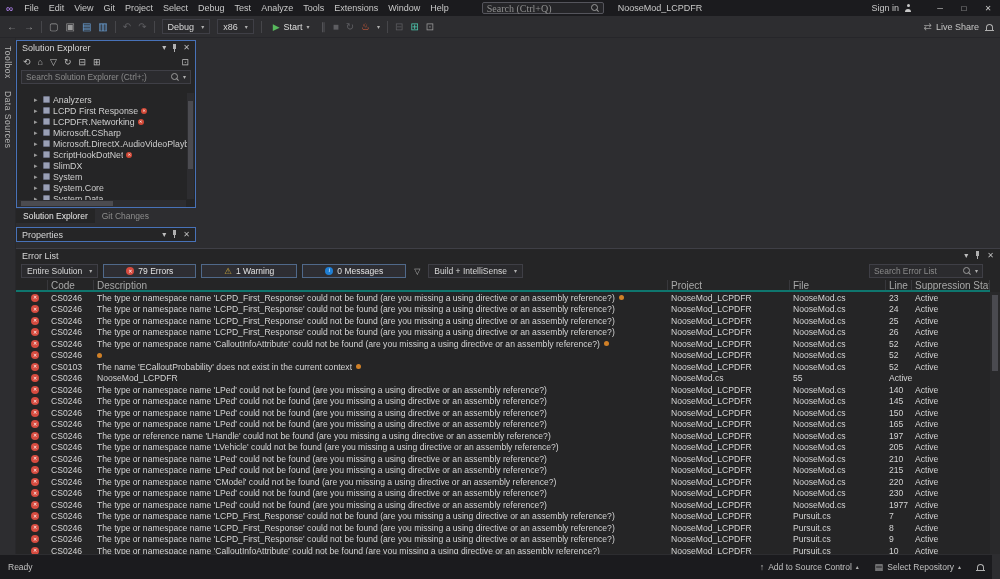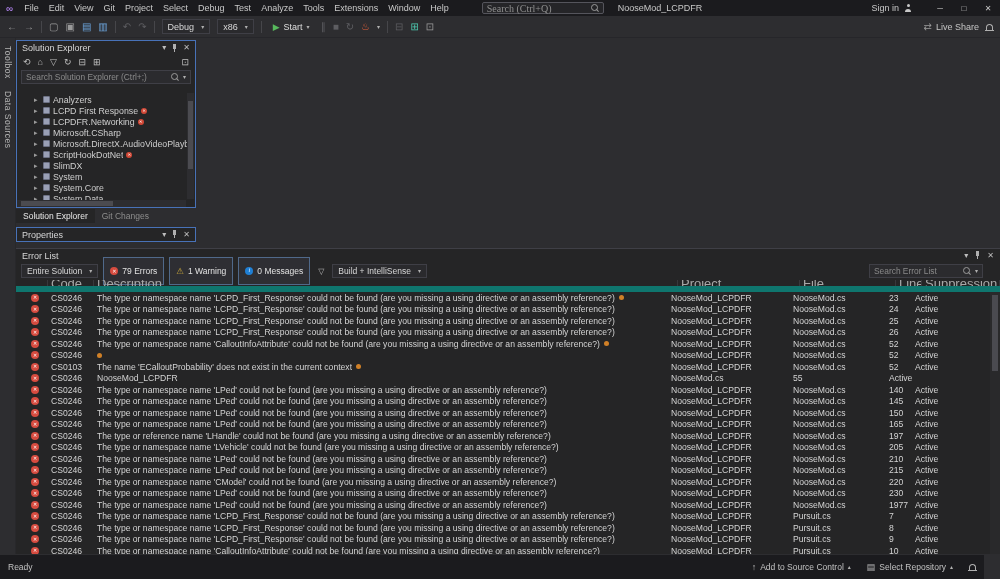--- a/index.html
+++ b/index.html
@@ -66,29 +66,29 @@
   .se-tab.inactive{color:#8d8d8d}
 
   .props-head{position:absolute;left:16px;top:227px;width:180px;height:15px;border:1px solid #4872b8;background:#252526;display:flex;align-items:center;gap:5px;padding:0 5px;z-index:3}
   .props-head .ttl{flex:1;color:#d6d6d6}
 
   
   .error-panel{position:absolute;left:16px;top:248px;width:984px;height:306px;background:#252526;border-top:1px solid #3f3f46;z-index:2}
   .el-head{height:13px;display:flex;align-items:center;gap:6px;padding:0 6px}
   .el-head .ttl{flex:1;color:#d6d6d6}
   .el-toolbar{height:18px;display:flex;align-items:center;gap:5px;padding:0 5px}
-  .toggle{height:28px;display:flex;align-items:center;gap:4px;padding:0 6px;border:1px solid #50698a;background:#2e2e33;color:#e2e2e2;font-size:8.5px;white-space:nowrap}
+  .toggle{height:14px;display:flex;align-items:center;gap:4px;padding:0 22px;border:1px solid #50698a;background:#2e2e33;color:#e2e2e2;font-size:8.5px;white-space:nowrap}
   .el-toolbar .combo{height:14px;font-size:8.5px}
   .funnel{color:#b0b0b0;font-size:8px;padding:0 3px}
   .el-search{height:14px;width:114px;margin-left:auto;margin-right:12px;border:1px solid #3f3f46;background:#2b2b2e;display:flex;align-items:center;gap:4px;padding:0 4px}
   .el-search input{flex:1;background:transparent;border:none;outline:none;color:#8a8a8a;font-family:inherit;font-size:8.4px;min-width:0}
   .el-search input::placeholder{color:#8a8a8a}
 
   .gridcols{display:grid;grid-template-columns:26px 46px 1fr 122px 96px 26px 78px}
-  .el-colhead{height:12px;align-items:center;color:#a8a8a8;font-size:13px;padding-left:6px;border-bottom:6px solid #0f766e}
+  .el-colhead{height:12px;align-items:center;color:#a8a8a8;font-size:10px;padding-left:6px;margin-right:10px;border-bottom:2px solid #0f766e}
   .ch{height:100%;display:flex;align-items:center;padding-left:3px;border-right:1px solid #38383c;overflow:hidden;white-space:nowrap}
   .el-rows{position:absolute;left:0;right:10px;top:43px;bottom:0;overflow:hidden;padding-left:6px}
   .el-row{height:11.5px;align-items:center;font-size:8.6px;color:#d4d4d4;white-space:nowrap}
   .cell{overflow:hidden;padding-left:3px}
   .c-icon{display:flex;justify-content:center;padding-left:0}
   .c-desc{display:flex;align-items:center;gap:4px;overflow:hidden}
   .c-desc .txt{overflow:hidden;text-overflow:clip;white-space:nowrap}
   .i-err{width:8px;height:8px;border-radius:50%;background:#d64b3f;display:flex;align-items:center;justify-content:center;flex:0 0 auto}
   .i-err::after{content:'✕';color:#fff;font-size:5px;line-height:1}
   .i-dot{width:5px;height:5px;border-radius:50%;background:#d08027;flex:0 0 auto}
@@ -96,21 +96,21 @@
   .i-info{width:8px;height:8px;border-radius:50%;background:#1f7fd4;display:flex;align-items:center;justify-content:center;flex:0 0 auto}
   .i-info::after{content:'i';color:#fff;font-size:5.5px;font-style:italic;line-height:1}
   .el-scroll{position:absolute;right:0;top:43px;bottom:0;width:10px;background:#29292b}
   .el-scroll .thumb{position:absolute;left:2px;right:2px;top:3px;height:76px;background:#4a4a50}
 
   
   .bottom-tabs{position:absolute;left:16px;top:554px;height:13px;display:flex;align-items:center;gap:2px;font-size:8.5px}
   .b-tab{padding:0 7px;height:100%;display:flex;align-items:center}
   .b-tab.active{color:#e6e6e6}
   .b-tab.inactive{color:#8d8d8d}
-  .statusbar{position:absolute;left:0;right:16px;bottom:0;height:24px;background:#1b1b1e;display:flex;align-items:center;padding:0 8px;font-size:8.5px;color:#c2c2c2}
+  .statusbar{position:absolute;left:0;right:8px;bottom:0;height:24px;background:#1b1b1e;display:flex;align-items:center;padding:0 8px;font-size:8.5px;color:#c2c2c2}
   .sb-right{margin-left:auto;display:flex;align-items:center;gap:16px}
   .sb-item{display:flex;align-items:center;gap:4px}
   .sb-ico{color:#b8b8b8;font-size:9px;line-height:1}
 
   
   .i-mag{position:relative;width:8px;height:8px;flex:0 0 auto}
   .i-mag::before{content:'';position:absolute;top:0;left:0;width:5px;height:5px;border:1px solid #9a9a9a;border-radius:50%}
   .i-mag::after{content:'';position:absolute;width:3px;height:1px;background:#9a9a9a;transform:rotate(45deg);right:0;bottom:1px}
   .i-pin{position:relative;width:7px;height:9px;flex:0 0 auto}
   .i-pin::before{content:'';position:absolute;top:0;left:2px;width:3px;height:5px;background:#b0b0b0}

